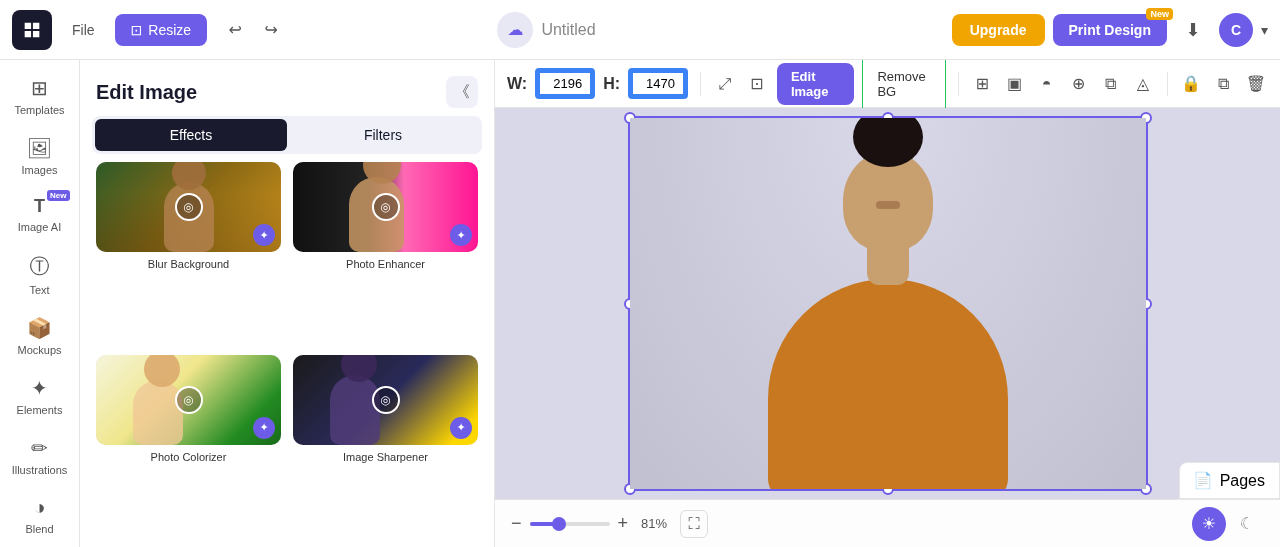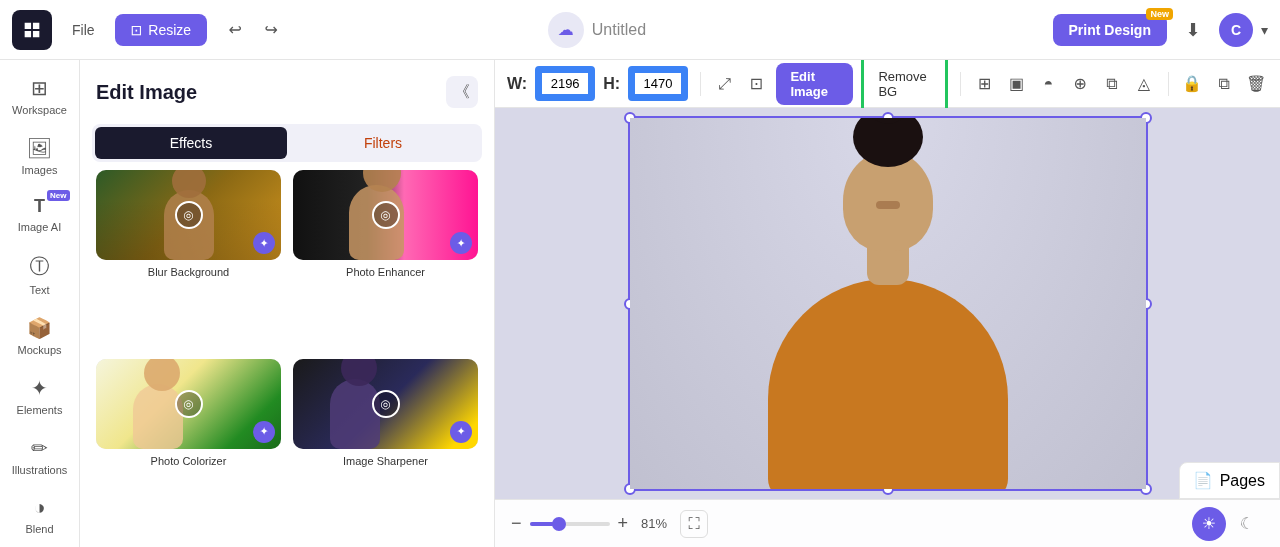--- a/index.html
+++ b/index.html
@@ -192,34 +192,34 @@
     }
     .panel-collapse-btn {
       width: 32px; height: 32px;
       background: #f0f0f8;
       border-radius: 8px;
       display: flex; align-items: center; justify-content: center;
       cursor: pointer; color: #555; font-size: 16px;
     }
     .tabs-row {
       display: flex;
-      margin: 8px 12px 8px;
+      margin: 0 12px 8px;
       background: #f0f0f8;
       border-radius: 8px;
       padding: 3px;
     }
     .tab {
       flex: 1;
       padding: 8px;
       text-align: center;
       font-size: 14px;
       font-weight: 500;
       border-radius: 6px;
       cursor: pointer;
-      color: #c2410c;
+      color: #0f172a;
     }
     .tab.active {
       background: #1a1a2e;
       color: #fff;
     }
 
     
     .section-header {
       display: flex;
       align-items: center;
@@ -298,47 +298,47 @@
       height: 48px;
       background: #fff;
       border-bottom: 1px solid #e5e5e5;
       display: flex;
       align-items: center;
       padding: 0 12px;
       gap: 8px;
     }
     .dim-label { font-weight: 600; color: #333; }
     .dim-value {
-      border: 7px solid #3b82f6;
+      border: 5px solid #3b82f6;
       border-radius: 4px;
       padding: 3px 8px;
       font-size: 13px;
       width: 60px;
-      text-align: center;
+      text-align: right;
     }
     .toolbar-sep { width: 1px; height: 24px; background: #e5e5e5; margin: 0 4px; }
     .tb-btn {
       width: 32px; height: 32px;
       display: flex; align-items: center; justify-content: center;
       border-radius: 6px;
       cursor: pointer;
       color: #555;
       font-size: 16px;
     }
     .edit-image-btn {
       background: #6c5ce7;
       color: #fff;
       border-radius: 8px;
       padding: 6px 14px;
       font-size: 13px;
       font-weight: 600;
       cursor: pointer;
     }
     .remove-bg-btn {
-      border: 3px solid #22c55e;
+      border: 1px solid #22c55e;
       border-radius: 8px;
       padding: 18px 14px;
       font-size: 13px;
       color: #333;
       cursor: pointer;
     }
 
     
     .canvas-content {
       flex: 1;
@@ -444,35 +444,36 @@
   <div class="undo-redo">
     <div class="icon-btn">↩</div>
     <div class="icon-btn">↪</div>
   </div>
   <div class="title-area">
     <div class="cloud-btn">
       <span style="font-size:16px; color:#6c5ce7;">☁</span>
     </div>
     <input class="title-input" type="text" style="margin-left: 8px;" value="Untitled">
   </div>
+  <div class="upgrade-btn">Upgrade</div>
   <div class="print-btn">
     <span>Print Design</span>
     <span class="new-badge">New</span>
   </div>
   <div class="download-btn">⬇</div>
   <div class="avatar-btn">C</div>
   <div class="chevron-btn">▾</div>
 </div>
 
 <div class="main-content">
 
   <div class="left-sidebar">
     <div class="sidebar-item">
       <span class="si-icon">⊞</span>
-      <span>Workspace</span>
+      <span>Templates</span>
     </div>
     <div class="sidebar-item">
       <span class="si-icon">🖼</span>
       <span>Images</span>
     </div>
     <div class="sidebar-item">
       <span class="si-icon" style="font-size:18px; font-weight:700; color:#555;">T</span>
       <span class="si-new">New</span>
       <span>Image AI</span>
     </div>

